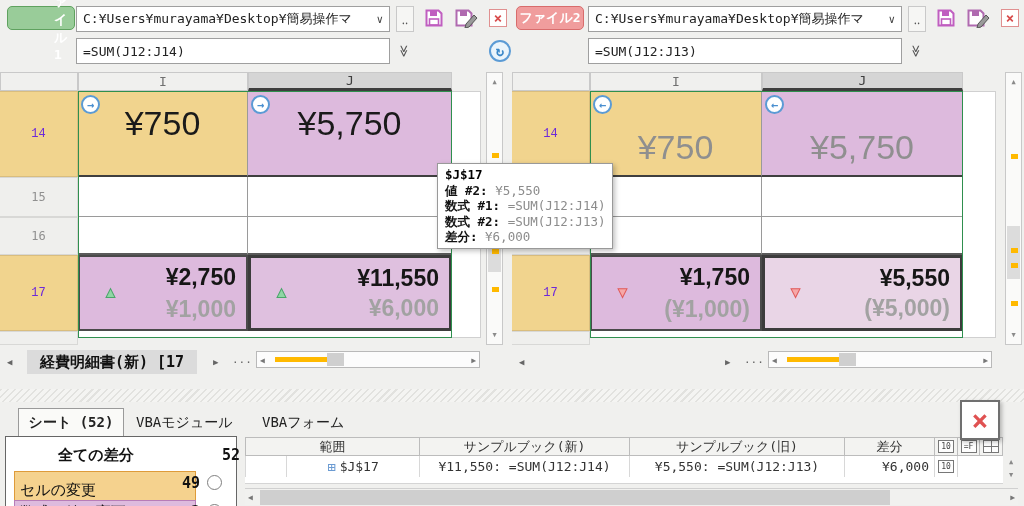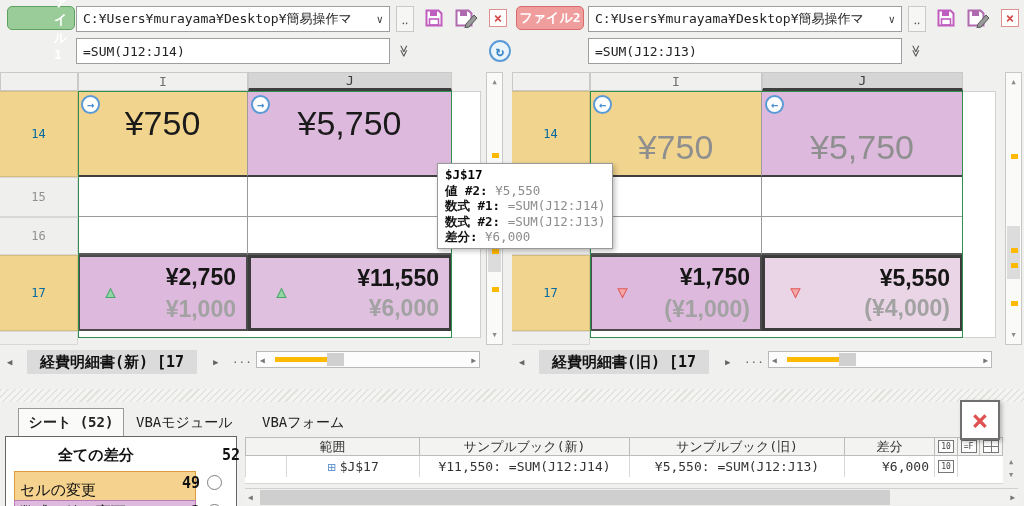--- a/index.html
+++ b/index.html
@@ -25,21 +25,21 @@
   .refresh { width:22px; height:22px; border:2px solid #5b9bd5; border-radius:50%; background:#eaf4fb;
              color:#3a87c8; font-size:14px; font-weight:bold; display:flex; align-items:center; justify-content:center; }
   .expand { color:#555; font-size:12px; transform:rotate(90deg); }
 
   
   .colhdr { background:#f0f0ee; border:1px solid #c9c9c9; color:#707070; font-size:13px;
             display:flex; align-items:center; justify-content:center; }
   .colhdr.sel { background:#d5d5d5; border-bottom:3px solid #3e3e3e; color:#3e3e3e; }
   .rowhdr { color:#909090; font-size:12px; display:flex; align-items:center; justify-content:center;
             border:1px solid #d8d8d6; border-left:none; }
-  .rowhdr.tan { background:#f1d48e; color:#0369a1; border-color:#d9bd7e; }
+  .rowhdr.tan { background:#f1d48e; color:#6d28d9; border-color:#d9bd7e;font-family:Liberation Mono, monospace; }
   .rowhdr.gray { background:#efefed; }
   .cell { border-right:1px solid #9a9a9a; border-bottom:1px solid #9a9a9a; background:#fff; }
   .cell.c14 { border-bottom:2px solid #3f3f3f; border-top:1px solid #8a8a8a; }
   .cell.c17 { border:2px solid #4a4a4a; }
   .cell.c17.sel { border:3px solid #3c3c3c; }
   .cellval14 { position:absolute; width:100%; text-align:center; font-size:34px; }
   .v17 { position:absolute; right:10px; top:7px; font-size:23px; font-weight:bold; color:#161616; }
   .d17 { position:absolute; right:10px; bottom:6px; font-size:23px; font-weight:bold; color:#a2a2a2; }
   .tri { position:absolute; left:26px; top:50%; transform:translateY(-55%); font-size:15px; }
   .tri.up { color:#8fd6a4; -webkit-text-stroke:1px #4aa56a; }
@@ -234,21 +234,21 @@
   <div class="abs cell" style="left:590px;top:217px;width:172px;height:38px;border-bottom:2px solid #5a5a5a;"></div>
   <div class="abs cell" style="left:762px;top:217px;width:201px;height:38px;border-bottom:2px solid #5a5a5a;"></div>
   <div class="abs cell c17" style="left:590px;top:255px;width:172px;height:76px;background:#ddbadd;">
     <span class="tri down">▼</span>
     <span class="v17 sans">¥1,750</span>
     <span class="d17 sans">(¥1,000)</span>
   </div>
   <div class="abs cell c17 sel" style="left:762px;top:255px;width:201px;height:76px;background:#e9d5e6;">
     <span class="tri down">▼</span>
     <span class="v17 sans">¥5,550</span>
-    <span class="d17 sans">(¥4,000)</span>
+    <span class="d17 sans">(¥5,000)</span>
   </div>
   <div class="abs" style="left:963px;top:91px;width:33px;height:247px;background:#fff;border:1px solid #d0d0d0;border-left:none;"></div>
   <div class="abs" style="left:590px;top:331px;width:373px;height:7px;background:#fff;"></div>
   <div class="abs greenrect" style="left:590px;top:91px;width:373px;height:247px;"></div>
 
   <div class="abs vsb" style="left:1005px;top:72px;width:17px;height:273px;">
     <span class="sbarrow" style="top:5px;">▲</span>
     <span class="marker" style="top:81px;"></span>
     <div class="sbthumb" style="top:153px;height:53px;"></div>
     <span class="marker" style="top:175px;"></span>
@@ -270,21 +270,20 @@
   <div class="abs navarr" style="left:213px;top:357px;">▶</div>
   <div class="abs" style="left:232px;top:353px;color:#666;font-size:11px;">...</div>
   <div class="abs tabsbar" style="left:256px;top:351px;width:224px;height:17px;">
     <span class="abs hsbtn" style="left:3px;top:4px;">◀</span>
     <div class="abs" style="left:18px;top:5px;width:52px;height:5px;background:#ffb900;"></div>
     <div class="abs hthumb" style="left:70px;top:1px;width:17px;height:13px;"></div>
     <span class="abs hsbtn" style="right:3px;top:4px;">▶</span>
   </div>
 
   <div class="abs navarr" style="left:519px;top:357px;">◀</div>
-  <div class="abs sheettab" style="left:539px;top:350px;width:170px;height:24px;">経費明細書(旧) [17</div>
   <div class="abs navarr" style="left:725px;top:357px;">▶</div>
   <div class="abs" style="left:744px;top:353px;color:#666;font-size:11px;">...</div>
   <div class="abs tabsbar" style="left:768px;top:351px;width:224px;height:17px;">
     <span class="abs hsbtn" style="left:3px;top:4px;">◀</span>
     <div class="abs" style="left:18px;top:5px;width:52px;height:5px;background:#ffb900;"></div>
     <div class="abs hthumb" style="left:70px;top:1px;width:17px;height:13px;"></div>
     <span class="abs hsbtn" style="right:3px;top:4px;">▶</span>
   </div>
 
   <div class="abs hatch" style="left:0;top:389px;width:1024px;height:13px;"></div>

